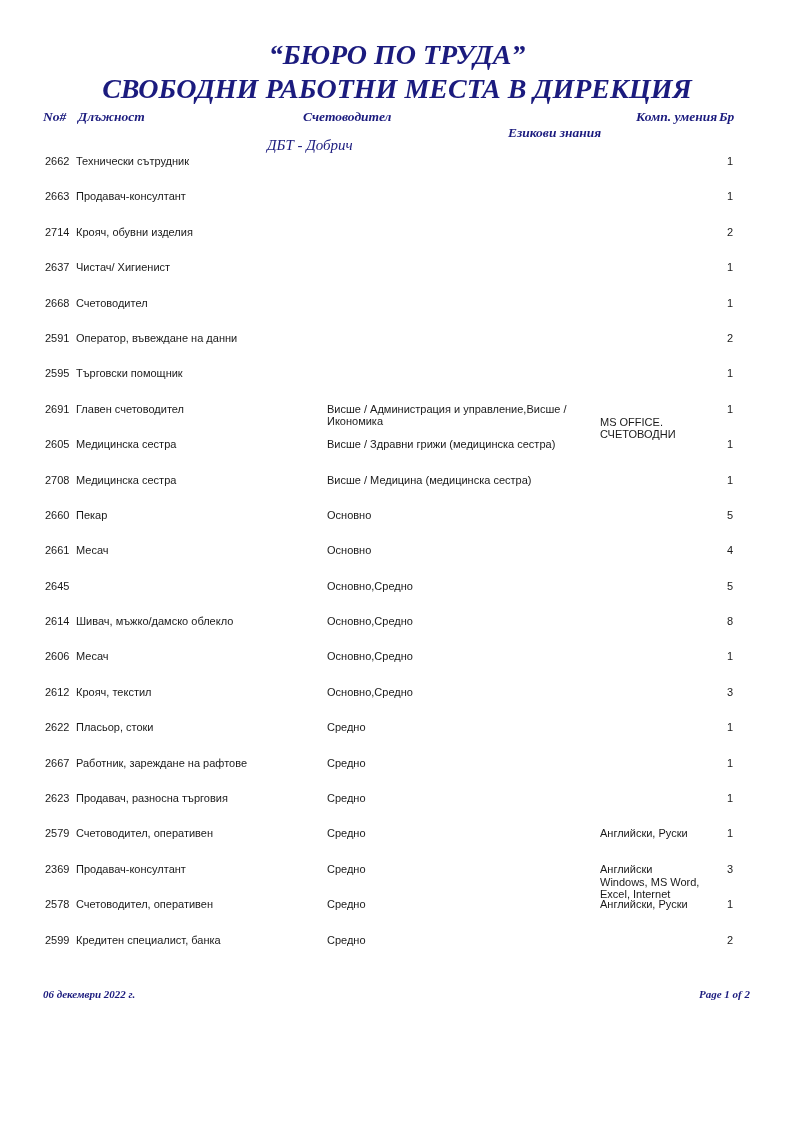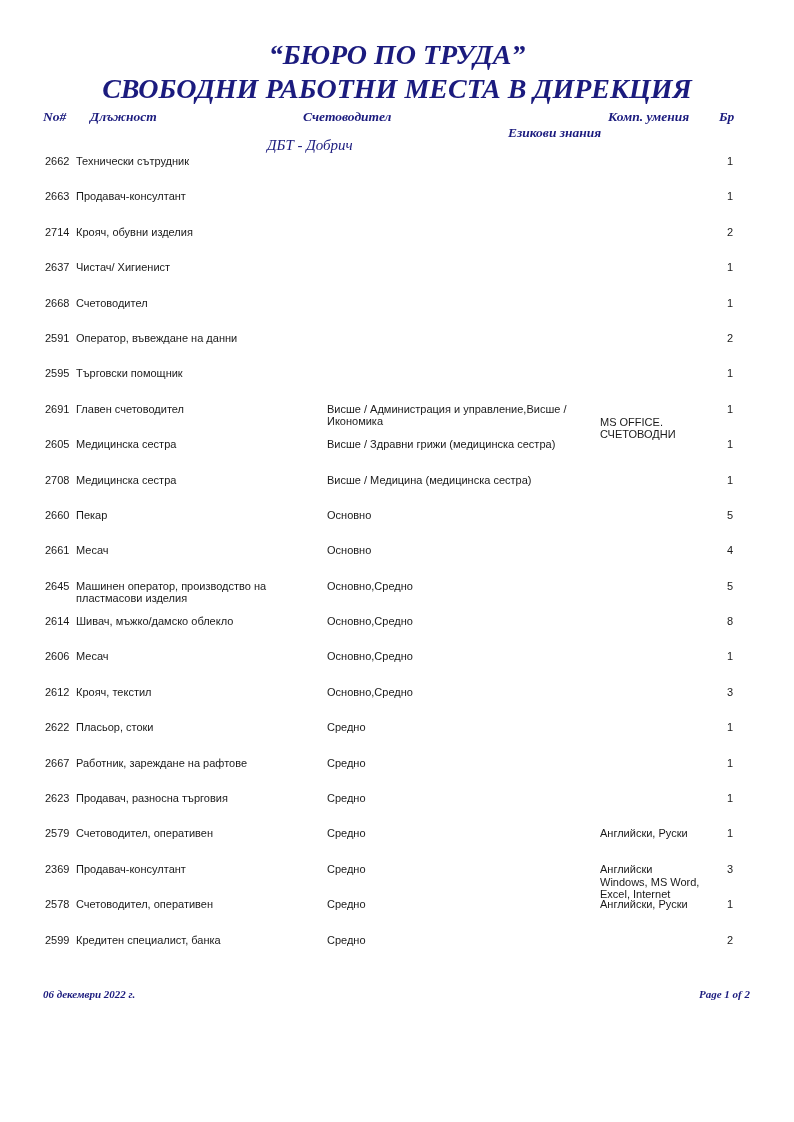--- a/index.html
+++ b/index.html
@@ -23,24 +23,24 @@
   
   .colheads{
     position:absolute;top:109px;left:0;width:794px;height:20px;
     font-family:"Liberation Serif",serif;
     font-style:italic;font-weight:bold;
     font-size:13.5px;
     color:var(--accent,#1b1b7e);
   }
   .colheads span{position:absolute;top:0;white-space:nowrap;}
   .h-no{left:43px;}
-  .h-pos{left:90px;}
+  .h-pos{left:78px;}
   .h-edu{left:303px;}
   .h-lang{left:508px;margin-top:16px;}
-  .h-comp{left:608px;font-style:italic;}
+  .h-comp{left:636px;font-style:italic;}
   .h-cnt{left:719px;}
   
   .section{
     position:absolute;top:137px;left:267px;
     font-family:"Liberation Serif",serif;
     font-style:italic;
     font-size:15px;
     color:var(--accent,#1b1b7e);
     white-space:nowrap;
   }
@@ -215,21 +215,20 @@
       <span class="c-edu">Основно</span>
       <span class="c-lc">
         <span class="c-lang"></span>
         <span class="c-comp"></span>
       </span>
       <span class="c-cnt">4</span>
     </div>
 
     <div class="row">
       <span class="c-no">2645</span>
-      <span class="c-pos">Машинен оператор, производство на пластмасови изделия</span>
       <span class="c-edu">Основно,Средно</span>
       <span class="c-lc">
         <span class="c-lang"></span>
         <span class="c-comp"></span>
       </span>
       <span class="c-cnt">5</span>
     </div>
 
     <div class="row">
       <span class="c-no">2614</span>

